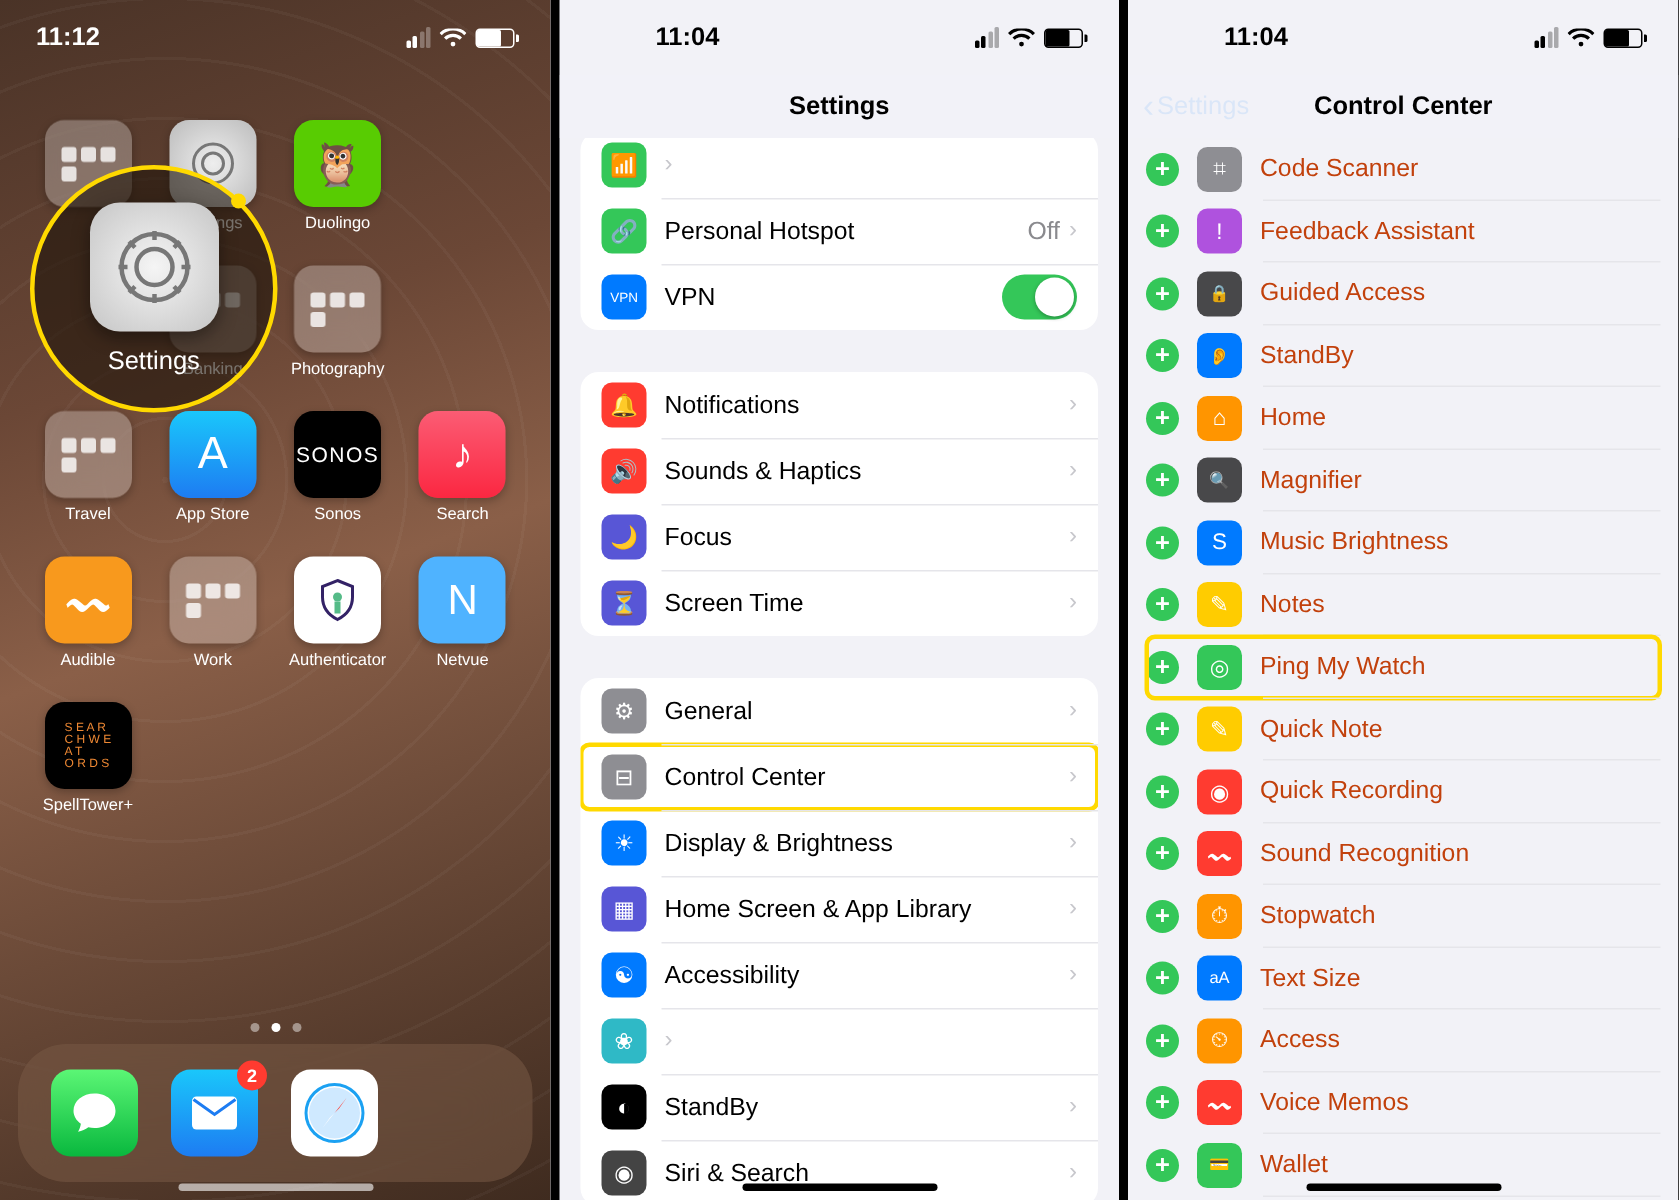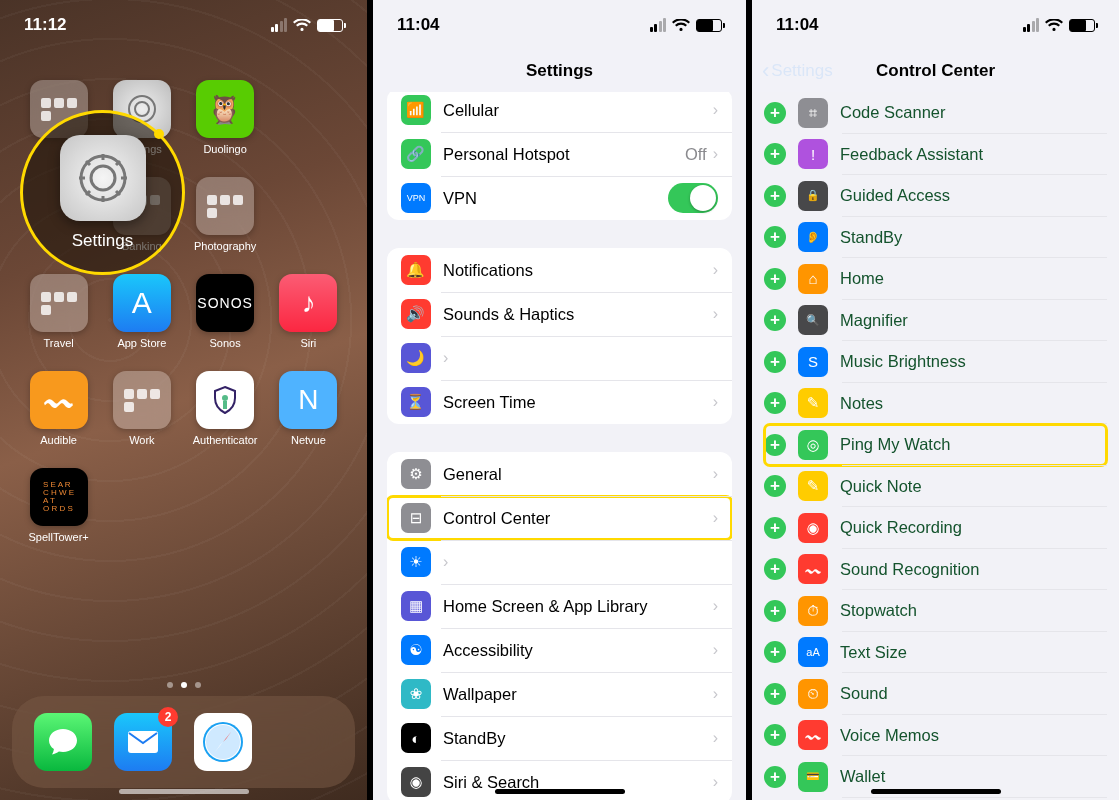--- a/index.html
+++ b/index.html
@@ -4,21 +4,21 @@
 <style>
   * { box-sizing: border-box; margin: 0; padding: 0; font-family: -apple-system, "Helvetica Neue", Arial, sans-serif; }
   body { display: flex; width: 1119px; height: 800px; background: #000; overflow: hidden; }
   .panel { height: 800px; position: relative; overflow: hidden; background: #f2f2f7; }
   .p1 { width: 369px; }
   .p2 { width: 375px; margin-left: 6px; }
   .p3 { width: 369px; margin-left: 6px; }
   
   .status { position: absolute; top: 0; left: 0; right: 0; height: 50px; display: flex; align-items: center; justify-content: space-between; padding: 0 24px; font-weight: 600; font-size: 17px; z-index: 10; }
   .status.dark { color: #fff; }
-  .status.light { color: #000; }
+  .status.light { color: #000; margin-left: 40px; }
   .sicons { display: flex; align-items: center; gap: 6px; }
   .sig { display: flex; align-items: flex-end; gap: 1.5px; }
   .sig span { width: 3px; background: currentColor; border-radius: 1px; }
   .sig span:nth-child(1) { height: 5px; } .sig span:nth-child(2) { height: 8px; }
   .sig span:nth-child(3) { height: 11px; opacity: 0.3; } .sig span:nth-child(4) { height: 14px; opacity: 0.3; }
   .batt { width: 26px; height: 13px; border: 1.5px solid currentColor; border-radius: 3px; position: relative; }
   .batt::after { content: ""; position: absolute; right: -4px; top: 3px; width: 2px; height: 5px; background: currentColor; border-radius: 0 1px 1px 0; }
   .batt i { display: block; width: 65%; height: 100%; background: currentColor; border-radius: 1px; }
   
   .wall { position: absolute; inset: 0; background: linear-gradient(160deg,#4a3327 0%,#6b4736 30%,#8a5f48 50%,#6b4a38 70%,#3f2b1f 100%); }
@@ -66,21 +66,21 @@
   .chev { color: #c7c7cc; font-size: 16px; }
   .toggle { width: 50px; height: 30px; border-radius: 15px; background: #34c759; position: relative; }
   .toggle::after { content: ""; position: absolute; right: 2px; top: 2px; width: 26px; height: 26px; border-radius: 50%; background: #fff; box-shadow: 0 1px 3px rgba(0,0,0,0.3); }
   .hilite { outline: 3px solid #ffd900; outline-offset: -2px; border-radius: 6px; }
   
   .p3 .list { top: 92px; bottom: 0; padding: 0 12px; }
   .crow { display: flex; align-items: center; height: 41.5px; position: relative; }
   .crow::after { content: ""; position: absolute; bottom: 0; left: 78px; right: 0; height: 1px; background: #e5e5ea; }
   .plus { width: 22px; height: 22px; border-radius: 50%; background: #34c759; color: #fff; display: flex; align-items: center; justify-content: center; font-size: 17px; font-weight: 700; margin-right: 12px; flex-shrink: 0; }
   .cicon { width: 30px; height: 30px; border-radius: 7px; display: flex; align-items: center; justify-content: center; font-size: 15px; color: #fff; margin-right: 12px; flex-shrink: 0; }
-  .ctxt { font-size: 16.5px; color: #14532d; }
+  .ctxt { font-size: 16.5px; color: #c2410c; }
   .homebar { position: absolute; bottom: 6px; left: 50%; transform: translateX(-50%); width: 130px; height: 5px; border-radius: 3px; background: #000; }
   .p1 .homebar { background: #fff; opacity: 0.6; }
   .hide { visibility: hidden; }
   svg { display: block; }
 </style>
 </head>
 <body>
 
 <div class="panel p1">
   <div class="wall"></div>
@@ -179,21 +179,21 @@
           <span style="font-size:30px">A</span>
         </div>
         <div class="lab">App Store</div>
       </div>
       <div class="app">
         <div class="ic sonos">SONOS</div>
         <div class="lab">Sonos</div>
       </div>
       <div class="app">
         <div class="ic music">♪</div>
-        <div class="lab">Siri</div>
+        <div class="lab">Search</div>
       </div>
       <div class="app">
         <div class="ic audible">〰</div>
         <div class="lab">Audible</div>
       </div>
       <div class="app">
         <div class="ic folder">
           <div style="display:grid;grid-template-columns:repeat(3,10px);gap:3px">
             <i style="width:10px;height:10px;border-radius:2px;background:rgba(255,255,255,0.8)"></i>
             <i style="width:10px;height:10px;border-radius:2px;background:rgba(255,255,255,0.8)"></i>
@@ -295,21 +295,20 @@
       <span class="batt">
           <i></i>
         </span>
     </span>
   </div>
   <div class="navhdr">Settings</div>
   <div class="list" id="p2list">
       <div class="group" style="margin-top: -4px;">
         <div class="row">
           <div class="ricon" style="background: rgb(52, 199, 89); font-size: 15px;">📶</div>
-          <div class="rtxt">Cellular</div>
           <div class="chev">›</div>
         </div>
         <div class="row">
           <div class="ricon" style="background: rgb(52, 199, 89); font-size: 15px;">🔗</div>
           <div class="rtxt">Personal Hotspot</div>
           <div class="rval">Off</div>
           <div class="chev">›</div>
         </div>
         <div class="row">
           <div class="ricon" style="background: rgb(0, 122, 255); font-size: 9px;">VPN</div>
@@ -323,20 +322,21 @@
           <div class="rtxt">Notifications</div>
           <div class="chev">›</div>
         </div>
         <div class="row">
           <div class="ricon" style="background: rgb(255, 59, 48); font-size: 15px;">🔊</div>
           <div class="rtxt">Sounds &amp; Haptics</div>
           <div class="chev">›</div>
         </div>
         <div class="row">
           <div class="ricon" style="background: rgb(88, 86, 214); font-size: 15px;">🌙</div>
+          <div class="rtxt">Focus</div>
           <div class="chev">›</div>
         </div>
         <div class="row">
           <div class="ricon" style="background: rgb(88, 86, 214); font-size: 15px;">⏳</div>
           <div class="rtxt">Screen Time</div>
           <div class="chev">›</div>
         </div>
       </div>
       <div class="group">
         <div class="row">
@@ -344,35 +344,35 @@
           <div class="rtxt">General</div>
           <div class="chev">›</div>
         </div>
         <div class="row hilite">
           <div class="ricon" style="background: rgb(142, 142, 147); font-size: 15px;">⊟</div>
           <div class="rtxt">Control Center</div>
           <div class="chev">›</div>
         </div>
         <div class="row">
           <div class="ricon" style="background: rgb(0, 122, 255); font-size: 15px;">☀</div>
+          <div class="rtxt">Display &amp; Brightness</div>
           <div class="chev">›</div>
         </div>
         <div class="row">
           <div class="ricon" style="background: rgb(88, 86, 214); font-size: 15px;">▦</div>
           <div class="rtxt">Home Screen &amp; App Library</div>
           <div class="chev">›</div>
         </div>
         <div class="row">
           <div class="ricon" style="background: rgb(0, 122, 255); font-size: 15px;">☯</div>
           <div class="rtxt">Accessibility</div>
           <div class="chev">›</div>
         </div>
         <div class="row">
           <div class="ricon" style="background: rgb(47, 185, 198); font-size: 15px;">❀</div>
-          <div class="rtxt">Wallpaper</div>
           <div class="chev">›</div>
         </div>
         <div class="row">
           <div class="ricon" style="background: rgb(0, 0, 0); font-size: 15px;">◐</div>
           <div class="rtxt">StandBy</div>
           <div class="chev">›</div>
         </div>
         <div class="row">
           <div class="ricon" style="background: rgb(68, 68, 68); font-size: 15px;">◉</div>
           <div class="rtxt">Siri &amp; Search</div>
@@ -475,21 +475,21 @@
         <div class="ctxt">Stopwatch</div>
       </div>
       <div class="crow">
         <div class="plus">+</div>
         <div class="cicon" style="background: rgb(0, 122, 255); font-size: 11px;">aA</div>
         <div class="ctxt">Text Size</div>
       </div>
       <div class="crow">
         <div class="plus">+</div>
         <div class="cicon" style="background: rgb(255, 149, 0); font-size: 15px;">⏲</div>
-        <div class="ctxt">Sound</div>
+        <div class="ctxt">Access</div>
       </div>
       <div class="crow">
         <div class="plus">+</div>
         <div class="cicon" style="background: rgb(255, 59, 48); font-size: 15px;">〰</div>
         <div class="ctxt">Voice Memos</div>
       </div>
       <div class="crow">
         <div class="plus">+</div>
         <div class="cicon" style="background: rgb(52, 199, 89); font-size: 11px;">💳</div>
         <div class="ctxt">Wallet</div>

